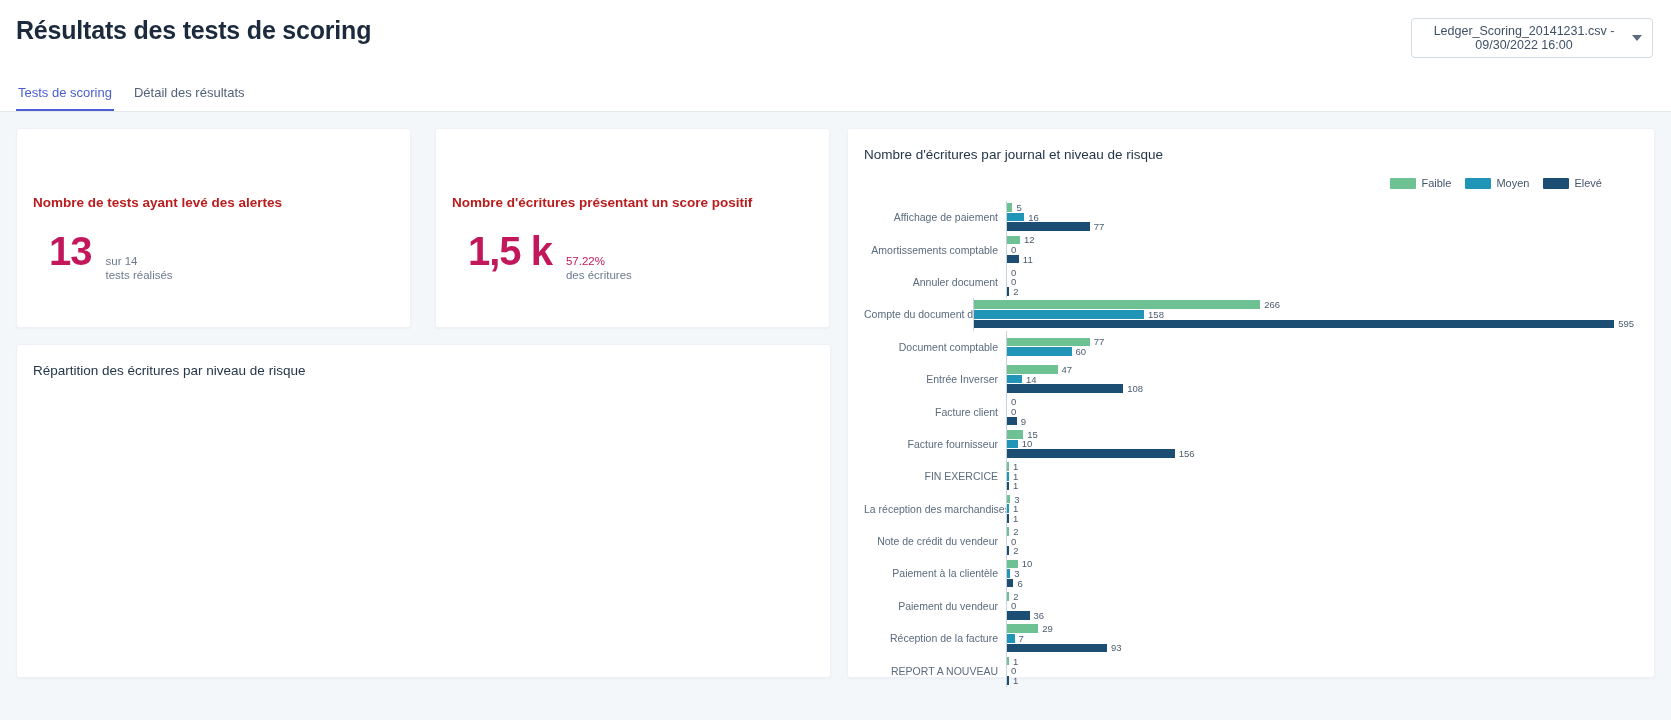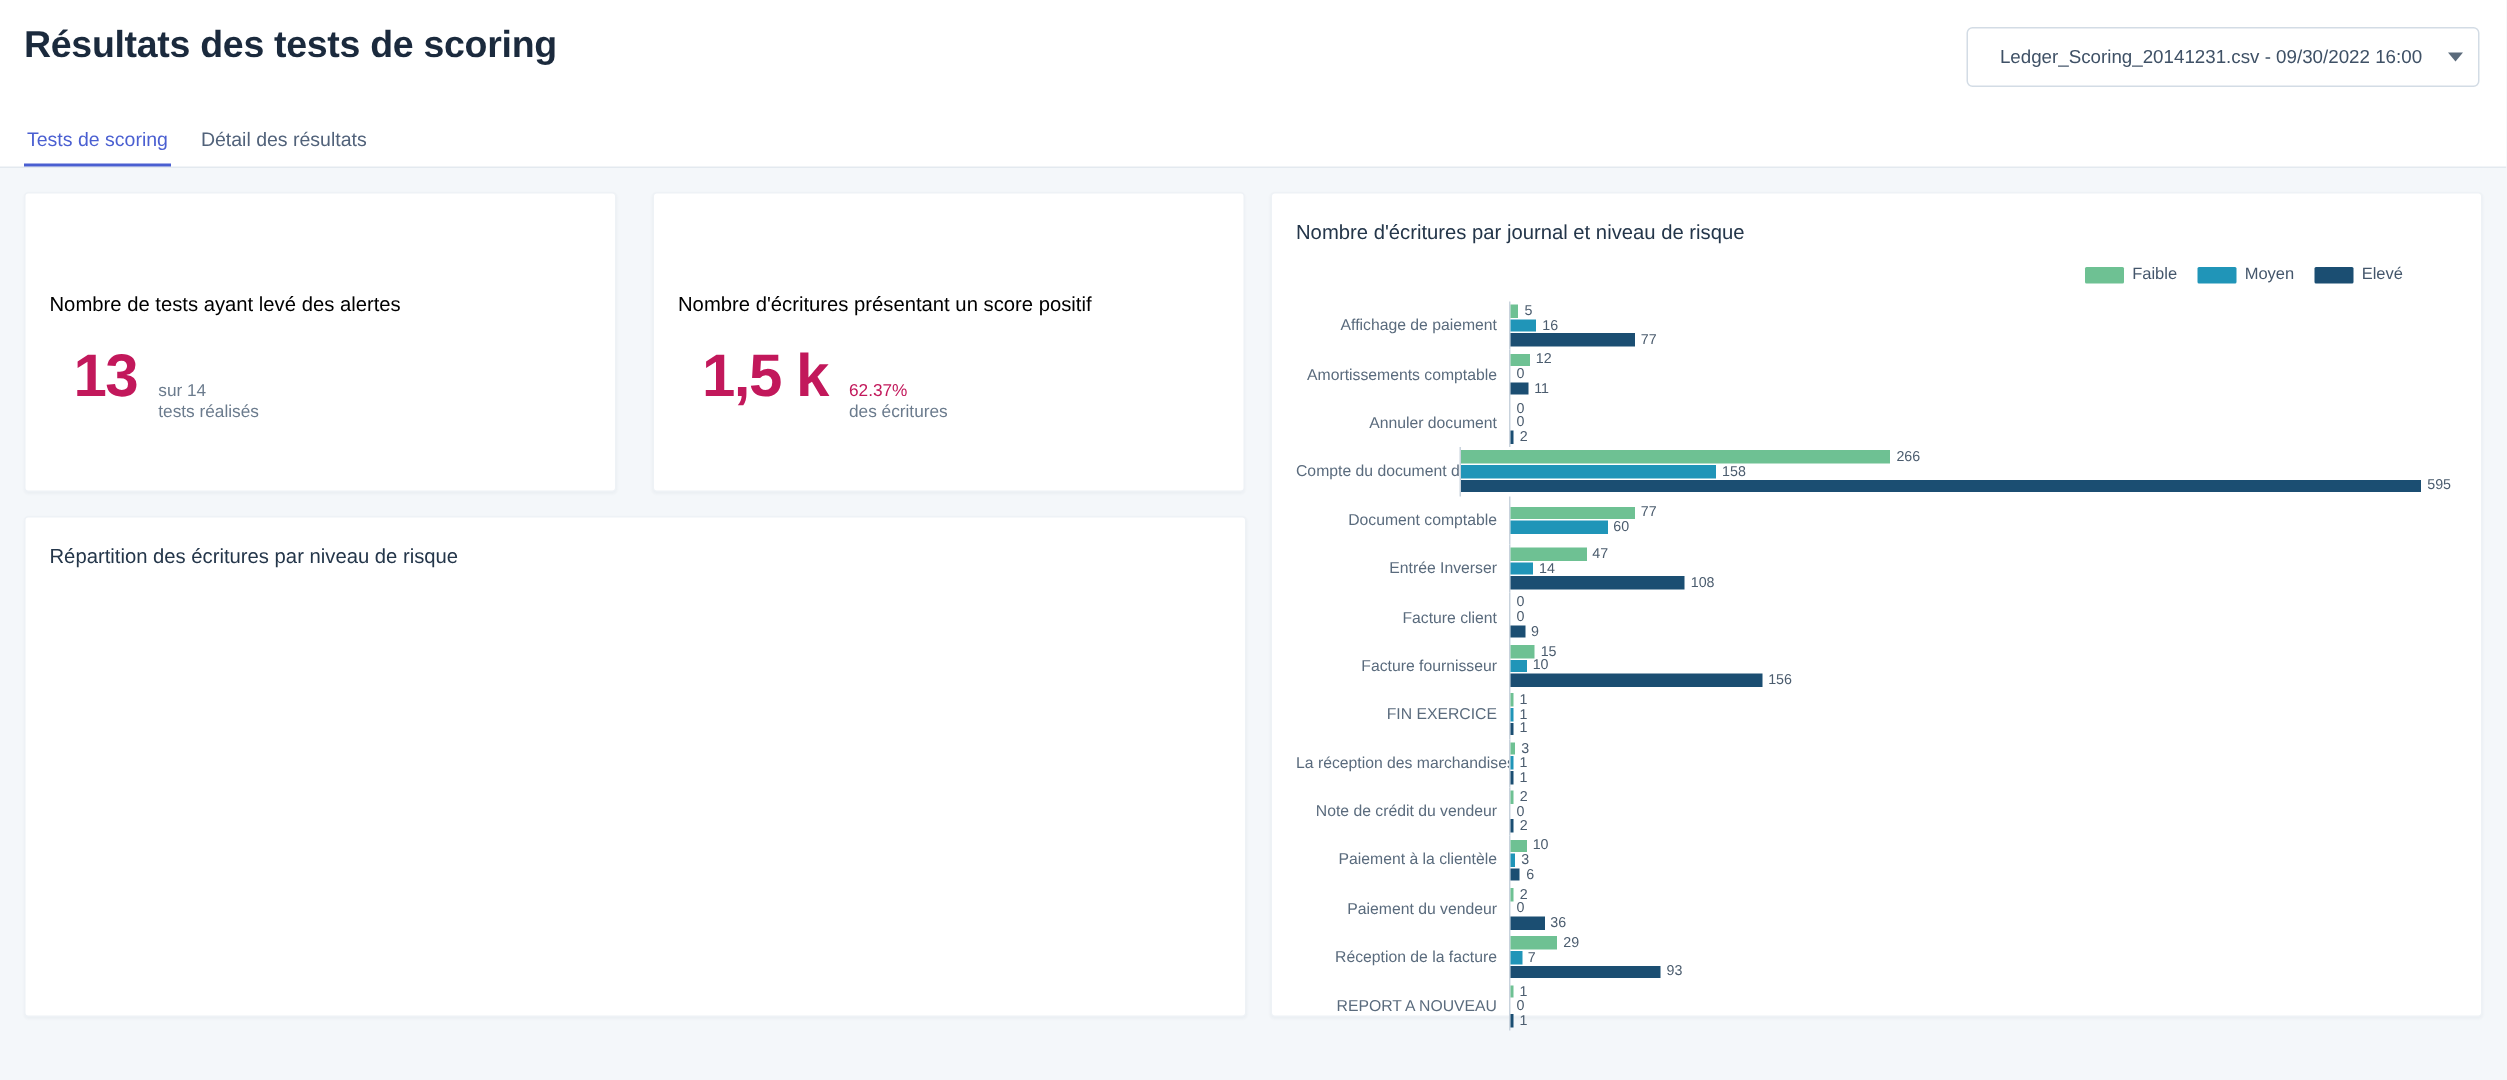--- a/index.html
+++ b/index.html
@@ -24,21 +24,21 @@
     position: absolute;
     left: 16px; top: 16px;
     font-size: 25px;
     font-weight: bold;
     color: #1b2a3d;
     letter-spacing: -0.2px;
   }
   .file-select {
     position: absolute;
     right: 18px; top: 18px;
-    width: 342px; height: 40px;
+    width: 242px; height: 40px;
     border: 1px solid #d3dce5;
     border-radius: 4px;
     background: #fff;
     display: flex;
     align-items: center;
     padding: 0 10px;
     font-size: 12.5px;
     color: #3f5166;
   }
   .file-select .label { flex: 1; text-align: center; }
@@ -82,21 +82,21 @@
     background: #ffffff;
     border-radius: 3px;
     border: 1px solid #eef2f6;
     box-shadow: 0 1px 2px rgba(20,40,70,0.04);
   }
 
   .kpi-row { display: flex; gap: 24px; }
   .kpi-card { width: 395px; height: 200px; position: relative; }
   .kpi-title {
     position: absolute; left: 16px; top: 66px;
-    font-size: 13.5px; color: #000000;
+    font-size: 13.5px; color: #b91c1c; font-weight: bold;
   }
   .kpi-body {
     position: absolute; left: 16px; top: 100px;
     display: flex; align-items: baseline; gap: 14px;
   }
   .kpi-value {
     font-size: 40px; font-weight: bold; color: #c2185b; letter-spacing: -1px; margin-left: 16px;
   }
   .kpi-sub { line-height: 1.25; }
   .kpi-sub .l1 { font-size: 11.5px; color: #6b7b8d; }
@@ -205,21 +205,21 @@
                 <div class="l2">tests réalisés</div>
               </div>
             </div>
           </div>
 
           <div class="card kpi-card">
             <div class="kpi-title">Nombre d'écritures présentant un score positif</div>
             <div class="kpi-body">
               <div class="kpi-value">1,5 k</div>
               <div class="kpi-sub">
-                <div class="l1 accent">62.37%</div>
+                <div class="l1 accent">57.22%</div>
                 <div class="l2">des écritures</div>
               </div>
             </div>
           </div>
 
         </div>
 
         <div class="card donut-card">
           <div class="card-title">Répartition des écritures par niveau de risque</div>
         </div>

